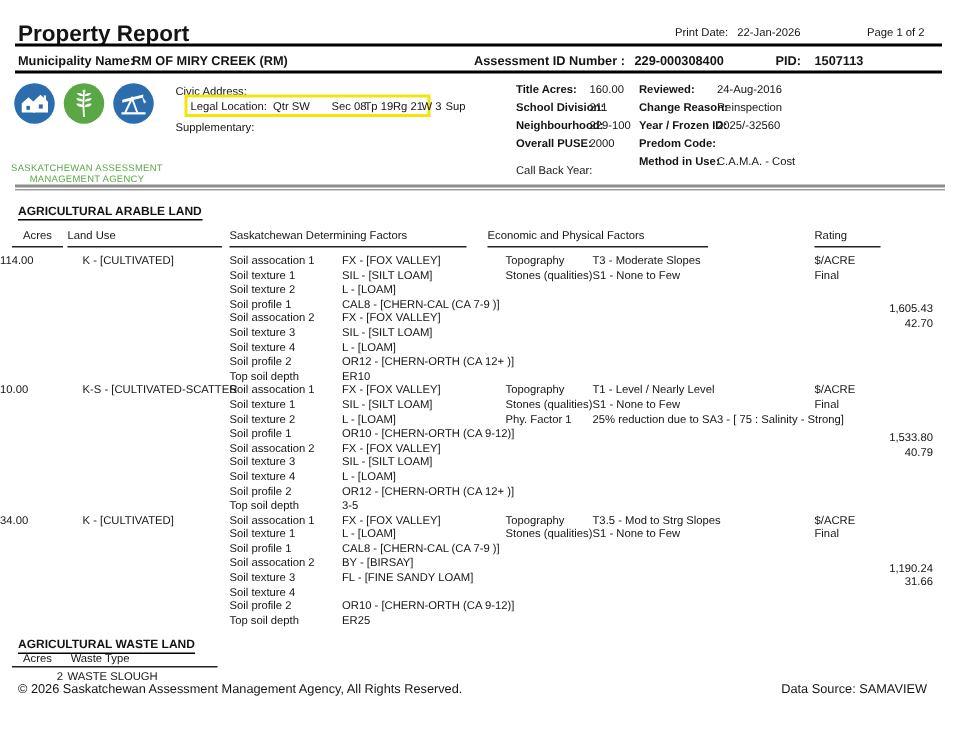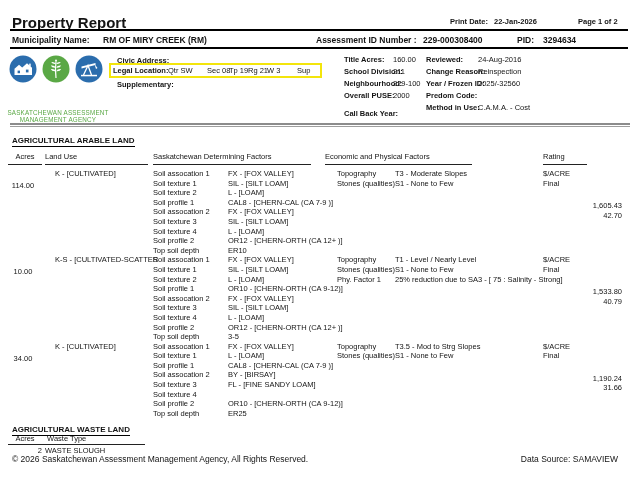--- a/index.html
+++ b/index.html
@@ -1,53 +1,53 @@
 <!DOCTYPE html>
 <html style="--logo-blue: #2b6dad; --logo-green: #5aa845; --highlight: #f3e50b;"><head>
 <meta charset="utf-8">
 <style>
   :root{ --logo-blue:#2b6dad; --logo-green:#5aa845; --highlight:#f3e50b; }
   *{margin:0;padding:0;box-sizing:border-box;}
   html,body{background:#fff;}
   body{font-family:"Liberation Sans","DejaVu Sans",sans-serif;color:#141414;}
   .page{position:relative;width:640px;height:494px;background:#fff;overflow:hidden;}
   .abs{position:absolute;}
-  .b{font-weight:bold;}
+  .b{font-weight:normal;}
   .fs7{font-size:7.5px;line-height:9px;white-space:nowrap;}
 
   
   .title-text{left:12px;top:14px;font-size:15px;font-weight:bold;}
   .rule{position:absolute;background:#000;height:2px;left:10px;width:618px;}
   .muni-row span{position:absolute;top:35px;font-size:8.5px;font-weight:bold;white-space:nowrap;}
 
   
   .c-blue{fill:var(--logo-blue);} .c-green{fill:var(--logo-green);}
   .wordmark{left:6px;top:79px;font-size:31px;line-height:28px;font-weight:bold;letter-spacing:1px;color:var(--logo-blue);}
   .tagline{left:2px;top:109px;width:112px;text-align:center;font-size:6.3px;line-height:7px;color:var(--logo-green);letter-spacing:.2px;white-space:nowrap;}
 
   
   .hlabel{font-weight:bold;}
   .hcol{position:absolute;font-size:7.5px;}
   .hrow{position:relative;height:12px;white-space:nowrap;}
   .col1 .hvalue{position:absolute;left:49px;top:0;}
   .col2 .hvalue{position:absolute;left:52px;top:0;}
-  .legalbox{position:absolute;left:109px;top:63px;width:213px;height:15px;border:2px solid var(--highlight);}
+  .legalbox{position:absolute;left:123px;top:63px;width:164px;height:15px;border:2px solid var(--highlight);}
   .legalbox span{position:absolute;top:1px;font-size:7.5px;white-space:nowrap;}
 
   .separator{position:absolute;left:10px;top:123px;width:620px;height:4px;border-top:2px solid #8c8c8c;border-bottom:1px solid #9e9e9e;}
 
   
   .sechead{position:absolute;font-size:8px;font-weight:bold;border-bottom:1px solid #000;padding-bottom:1px;white-space:nowrap;}
 
   
   .colhead{position:absolute;top:152px;height:13px;font-size:7.5px;border-bottom:1px solid #222;white-space:nowrap;}
   .blocks{position:absolute;left:0;top:169px;width:640px;}
   .block{position:relative;width:640px;font-size:7.5px;}
   .tbl-line{position:relative;line-height:9.6px;height:9.6px;white-space:nowrap;}
-  .col-acres{position:absolute;left:0;top:12px;width:46px;text-align:center;}
+  .col-acres{position:absolute;left:0;top:0;width:46px;text-align:left;}
   .col-landuse{position:absolute;left:55px;top:0;}
   .col-prod{margin-left:153px;width:200px;}
   .val75{position:absolute;left:75px;top:0;}
   .col-econ{position:absolute;left:337px;top:0;width:240px;}
   .val58{position:absolute;left:58px;top:0;}
   .col-rating{position:absolute;left:543px;top:0;width:79px;}
   .valr{position:absolute;right:0;top:0;margin-top:32px;}
 
   
   .waste-heads{position:absolute;left:8px;top:434px;width:137px;height:11px;border-bottom:1px solid #222;font-size:7.5px;white-space:nowrap;}
@@ -69,25 +69,25 @@
   <div class="abs title-text">Property Report</div>
   <div class="abs fs7" style="left:450px;top:17px;">
     <span class="b">Print Date:</span>
     <span class="b" style="margin-left:4px;">22-Jan-2026</span>
   </div>
   <div class="abs fs7 b" style="left:578px;top:17px;">Page 1 of 2</div>
   <div class="rule" style="top:29px;"></div>
 
   <div class="muni-row">
     <span style="left:12px;">Municipality Name:</span>
-    <span style="left:103px;text-align:center;">RM OF MIRY CREEK (RM)</span>
+    <span style="left:88px;text-align:center;">RM OF MIRY CREEK (RM)</span>
     <span style="left:316px;">Assessment ID Number :</span>
     <span style="left:423px;">229-000308400</span>
     <span style="left:517px;">PID:</span>
-    <span style="left:543px;">3294634</span>
+    <span style="left:543px;">1507113</span>
   </div>
   <div class="rule" style="top:47px;"></div>
 
   <svg class="abs" style="left:8px;top:54px;" width="96" height="30" viewBox="0 0 96 30">
     <g>
       <circle cx="15" cy="15" r="13.5" class="c-blue"></circle>
       <path d="M6.5 14.8 L11 10.8 L15.5 14.8 L15.5 21 L6.5 21 Z" fill="#fff"></path>
       <path d="M14 13.8 L19 9.2 L24 13.8 L24 21 L14 21 Z" fill="#fff"></path>
       <rect x="9.6" y="16.6" width="2.4" height="2.6" class="c-blue"></rect>
       <rect x="17.9" y="15.6" width="2.6" height="2.8" class="c-blue"></rect>

